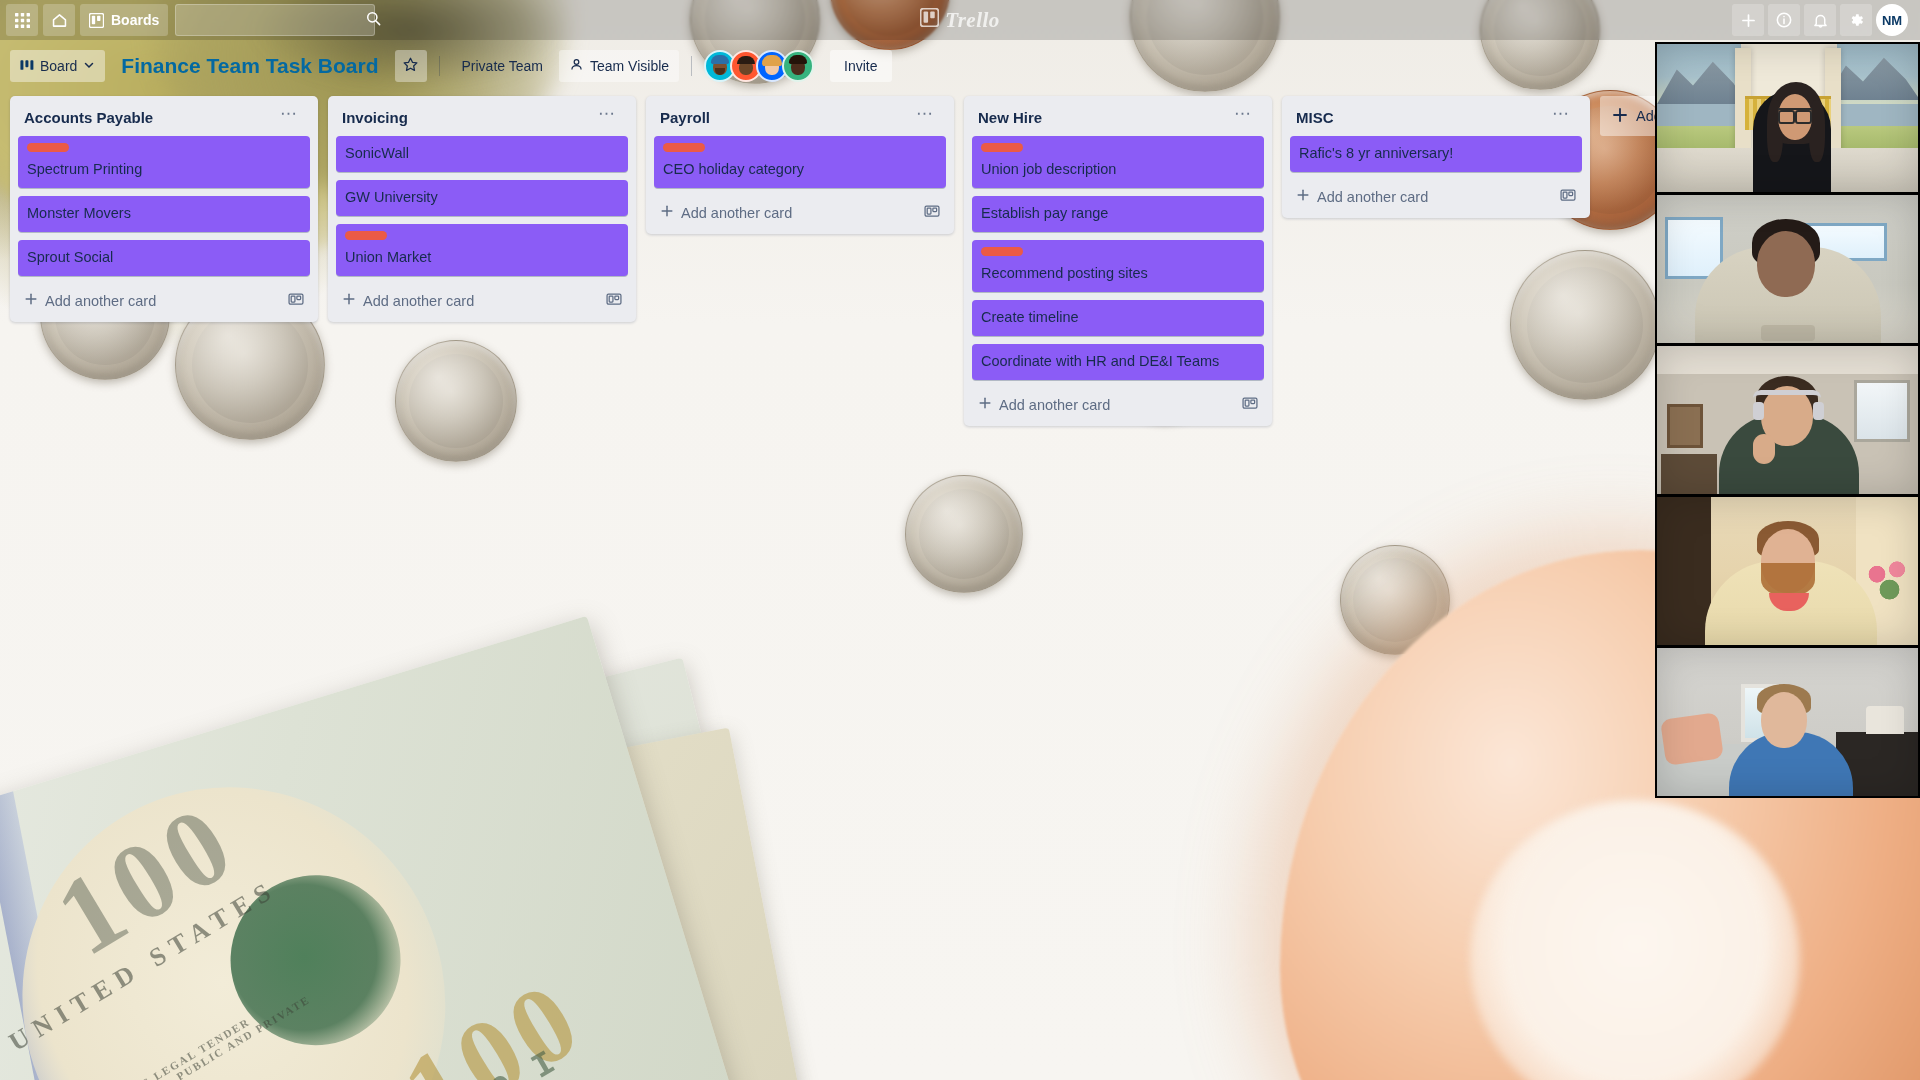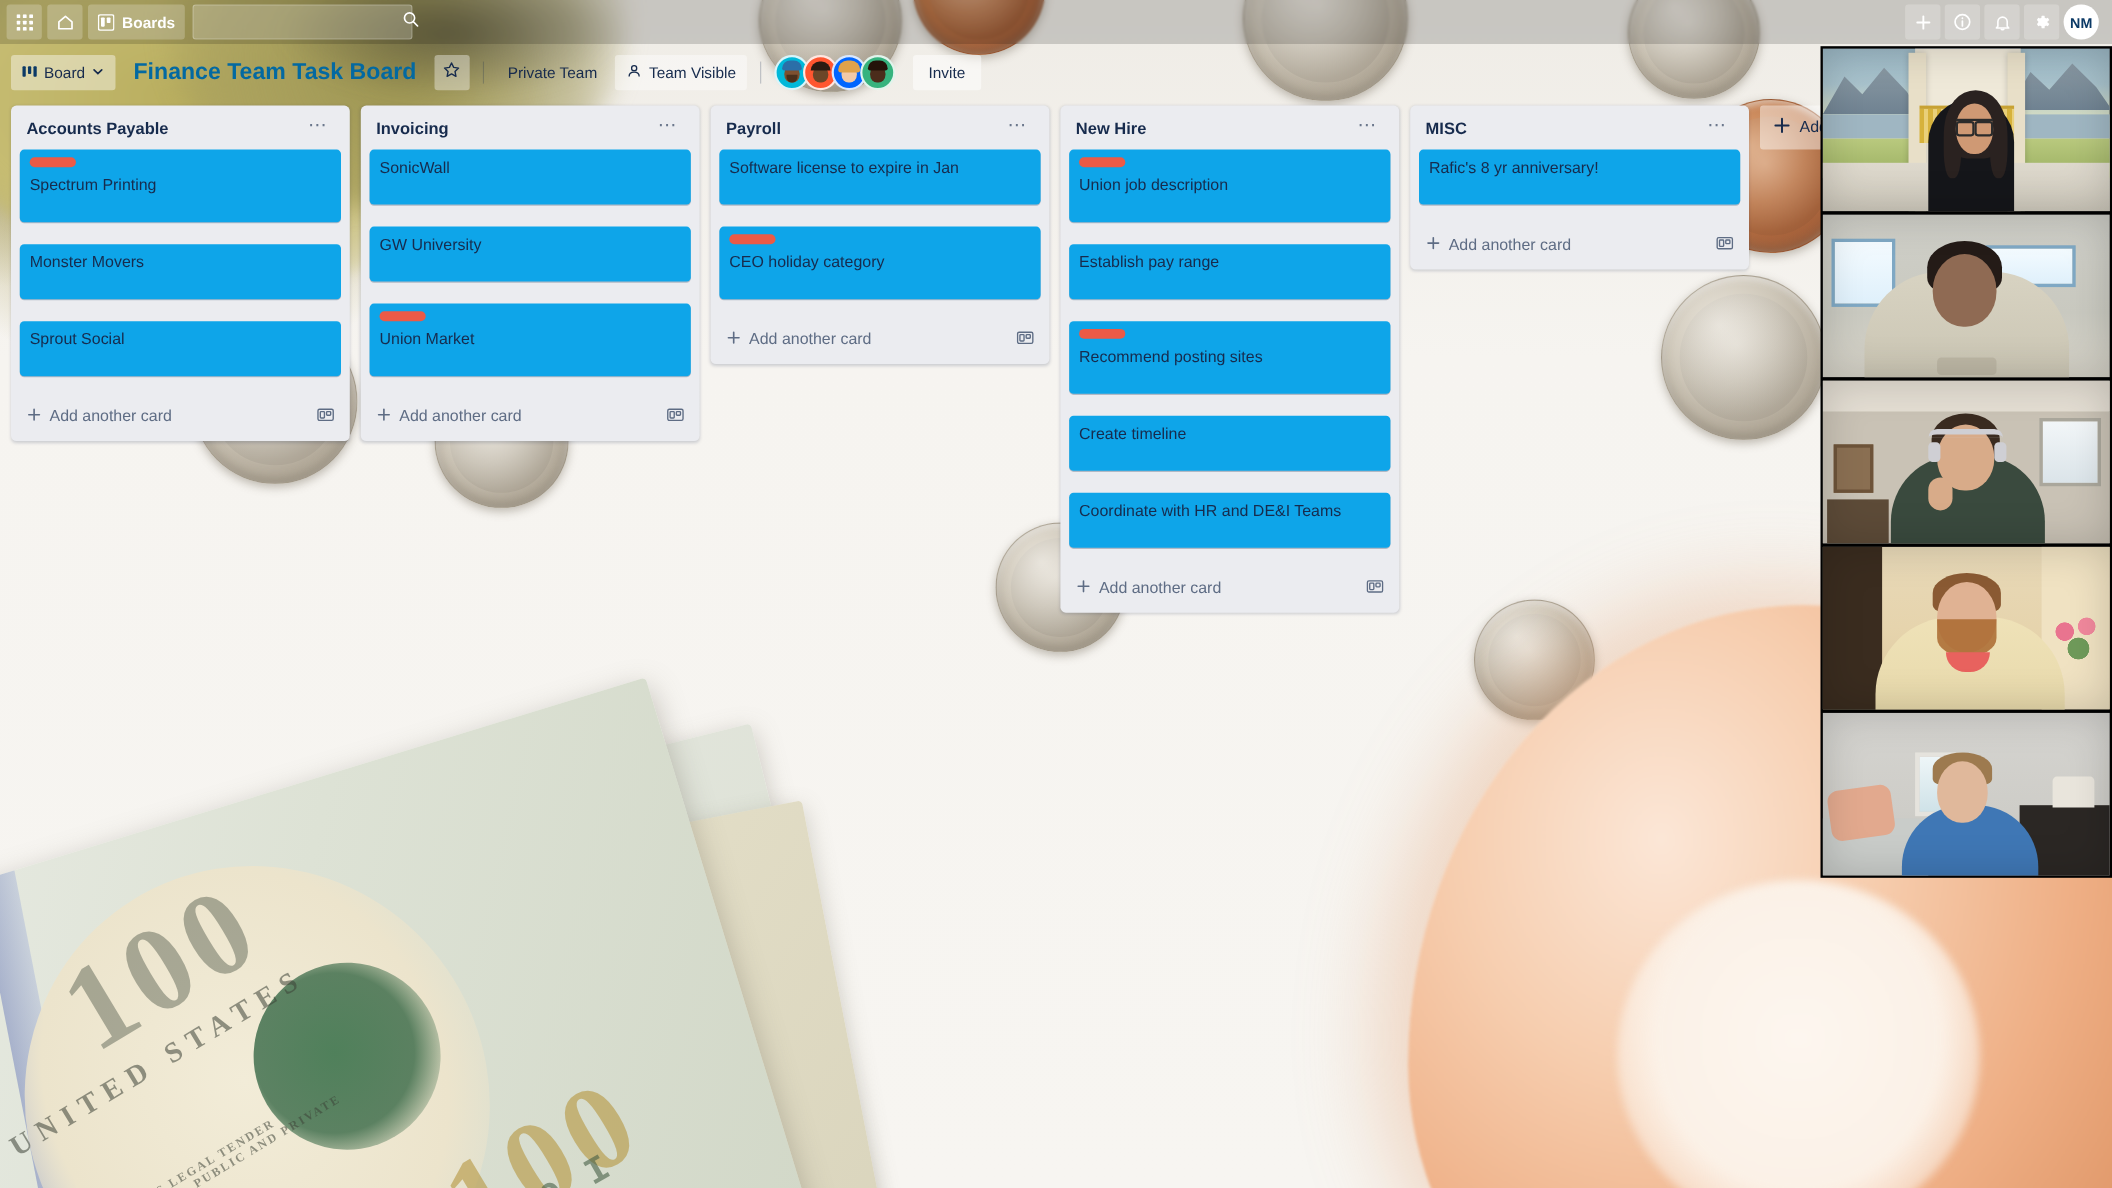--- a/index.html
+++ b/index.html
@@ -296,25 +296,25 @@
   .list-title {
     font-size: 15px; font-weight: bold; color: #172b4d;
     cursor: pointer;
   }
   .list-menu {
     color: #6b778c; font-size: 17px; line-height: 10px;
     letter-spacing: 1px; cursor: pointer;
     padding: 2px 6px 8px 6px;
   }
   .card {
-    background: #0ea5e9;
+    background: #8b5cf6;
     border-radius: 4px;
     box-shadow: 0 1px 0 rgba(9,30,66,0.25);
-    padding: 7px 9px 23px 9px;
-    margin-bottom: 20px;
+    padding: 7px 9px 9px 9px;
+    margin-bottom: 8px;
     cursor: pointer;
     min-height: 34px;
   }
   .label-chip {
     width: 42px; height: 9px; border-radius: 5px;
     background: #eb5a46;
     margin-bottom: 7px;
     display: block;
   }
   .card-title {
@@ -592,20 +592,32 @@
     <div class="search-box">
       <input type="text" value="" placeholder="" style="">
       <span>
         <svg width="17" height="17" viewBox="0 0 20 20" fill="none" stroke="#fff" stroke-width="1.8">
           <circle cx="8.6" cy="8.6" r="5.4"></circle>
             <line x1="12.6" y1="12.6" x2="17.2" y2="17.2" stroke-linecap="round"></line>
         </svg>
       </span>
     </div>
 
+    <div class="topbar-center">
+      <div class="trello-logo">
+        <span>
+          <svg width="19" height="19" viewBox="0 0 16 16">
+            <rect x="0.5" y="0.5" width="15" height="15" rx="2.4" fill="none" stroke="rgba(255,255,255,0.72)" stroke-width="1.5"></rect>
+            <rect x="3" y="3" width="3.8" height="9.4" rx="0.8" fill="rgba(255,255,255,0.72)"></rect>
+            <rect x="8.6" y="3" width="3.8" height="5.6" rx="0.8" fill="rgba(255,255,255,0.72)"></rect>
+          </svg>
+        </span>
+        <span>Trello</span>
+      </div>
+    </div>
 
     <div class="topbar-right">
       <div class="nav-btn" style="padding:0;width:32px;margin:0;">
         <span>
           <svg width="17" height="17" viewBox="0 0 20 20" stroke="#fff" stroke-width="2" stroke-linecap="round">
             <line x1="10" y1="3.5" x2="10" y2="16.5"></line>
               <line x1="3.5" y1="10" x2="16.5" y2="10"></line>
           </svg>
         </span>
       </div>
@@ -766,23 +778,20 @@
               <rect x="1.2" y="3.4" width="15.6" height="11.4" rx="1.6"></rect>
               <rect x="3.6" y="5.8" width="4.2" height="6.6" rx="0.8"></rect>
               <rect x="10" y="5.8" width="4.2" height="3.8" rx="0.8"></rect>
             </svg></span>
         </div>
       </div>
       <div class="list">
         <div class="list-header">
           <div class="list-title">Payroll</div>
           <div class="list-menu">⋯</div>
-        </div>
-        <div class="card">
-          <div class="card-title">Software license to expire in Jan</div>
         </div>
         <div class="card">
           <span class="label-chip"></span>
           <div class="card-title">CEO holiday category</div>
         </div>
         <div class="add-card-row">
           <span class="add-card-left">
             <span><svg width="14" height="14" viewBox="0 0 16 16" stroke="#5e6c84" stroke-width="1.7" stroke-linecap="round">
                 <line x1="8" y1="2.5" x2="8" y2="13.5"></line>
                 <line x1="2.5" y1="8" x2="13.5" y2="8"></line>

